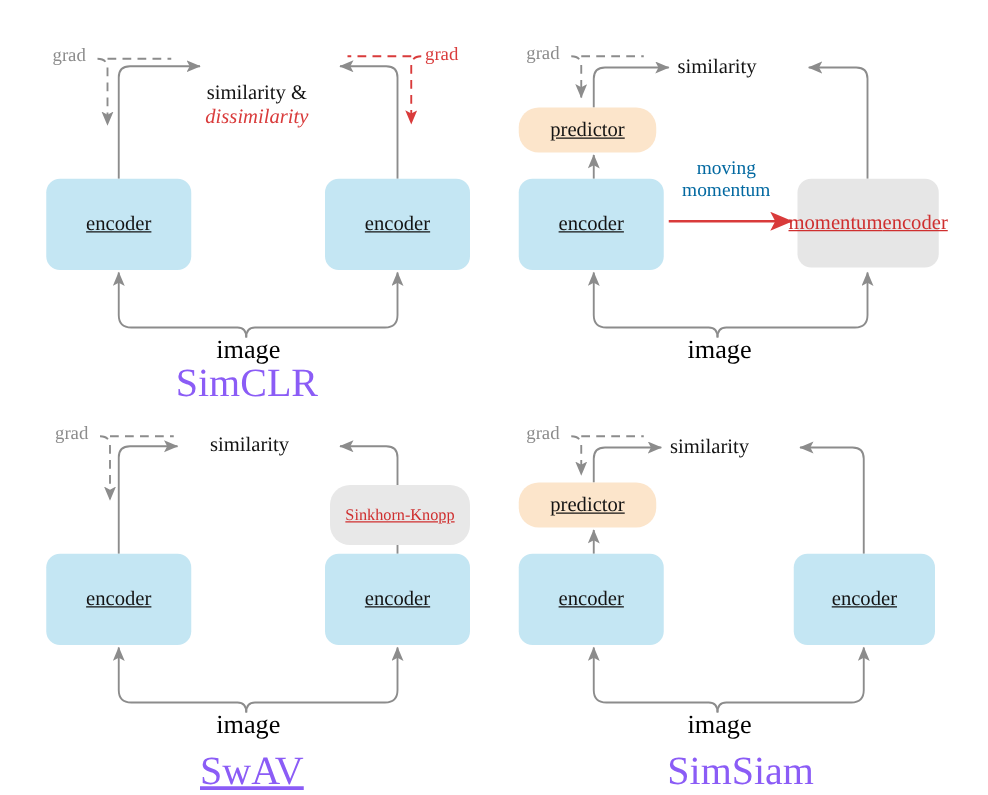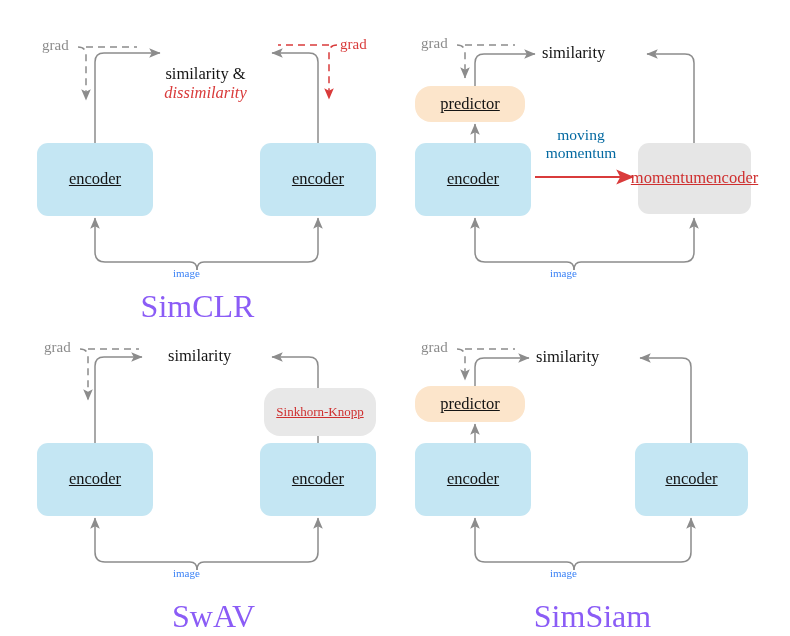--- a/index.html
+++ b/index.html
@@ -84,22 +84,22 @@
     color: #141414;
     font-size: 16.5px;
     line-height: 1.18;
   }
   .lbl-sim .dissim {
     color: #d93b3b;
     display: block;
     font-style: italic;
   }
   .lbl-image {
-    color: #3b82f6;
-    font-size: 11px;
+    color: #000000;
+    font-size: 21px;
   }
   .lbl-moving {
     color: #0369a1;
     font-size: 15.5px;
     line-height: 1.16;
     text-align: center;
   }
   .panel-title {
     position: absolute;
     width: 395px;
@@ -242,21 +242,21 @@
       <span>encoder</span>
     </div>
     <div class="node node-sinkhorn" style="left:264px; top:70px; width:112px; height:48px;">
       <span>Sinkhorn-Knopp</span>
     </div>
 
     <div class="lbl lbl-grad" style="left:44px; top:21px;">grad</div>
     <div class="lbl lbl-sim" style="left:168px; top:28px;">similarity</div>
     <div class="lbl lbl-image" style="left:173px; top:249px;">image</div>
 
-    <div class="panel-title" style="left:16px; top:280px;">SwAV</div>
+    <div class="panel-title" style="left:4px; top:280px;text-decoration:underline;">SwAV</div>
   </div>
 
   <div class="panel" style="left:395px; top:318px;">
     <svg class="panel-svg" viewBox="0 0 395 318">
       <defs>
         <marker id="ahG4" markerWidth="9" markerHeight="9" refX="7.2" refY="3.2" orient="auto">
           <path d="M0,0 L7.6,3.2 L0,6.4 L1.7,3.2 z" fill="#8c8c8c"></path>
         </marker>
       </defs>
 

